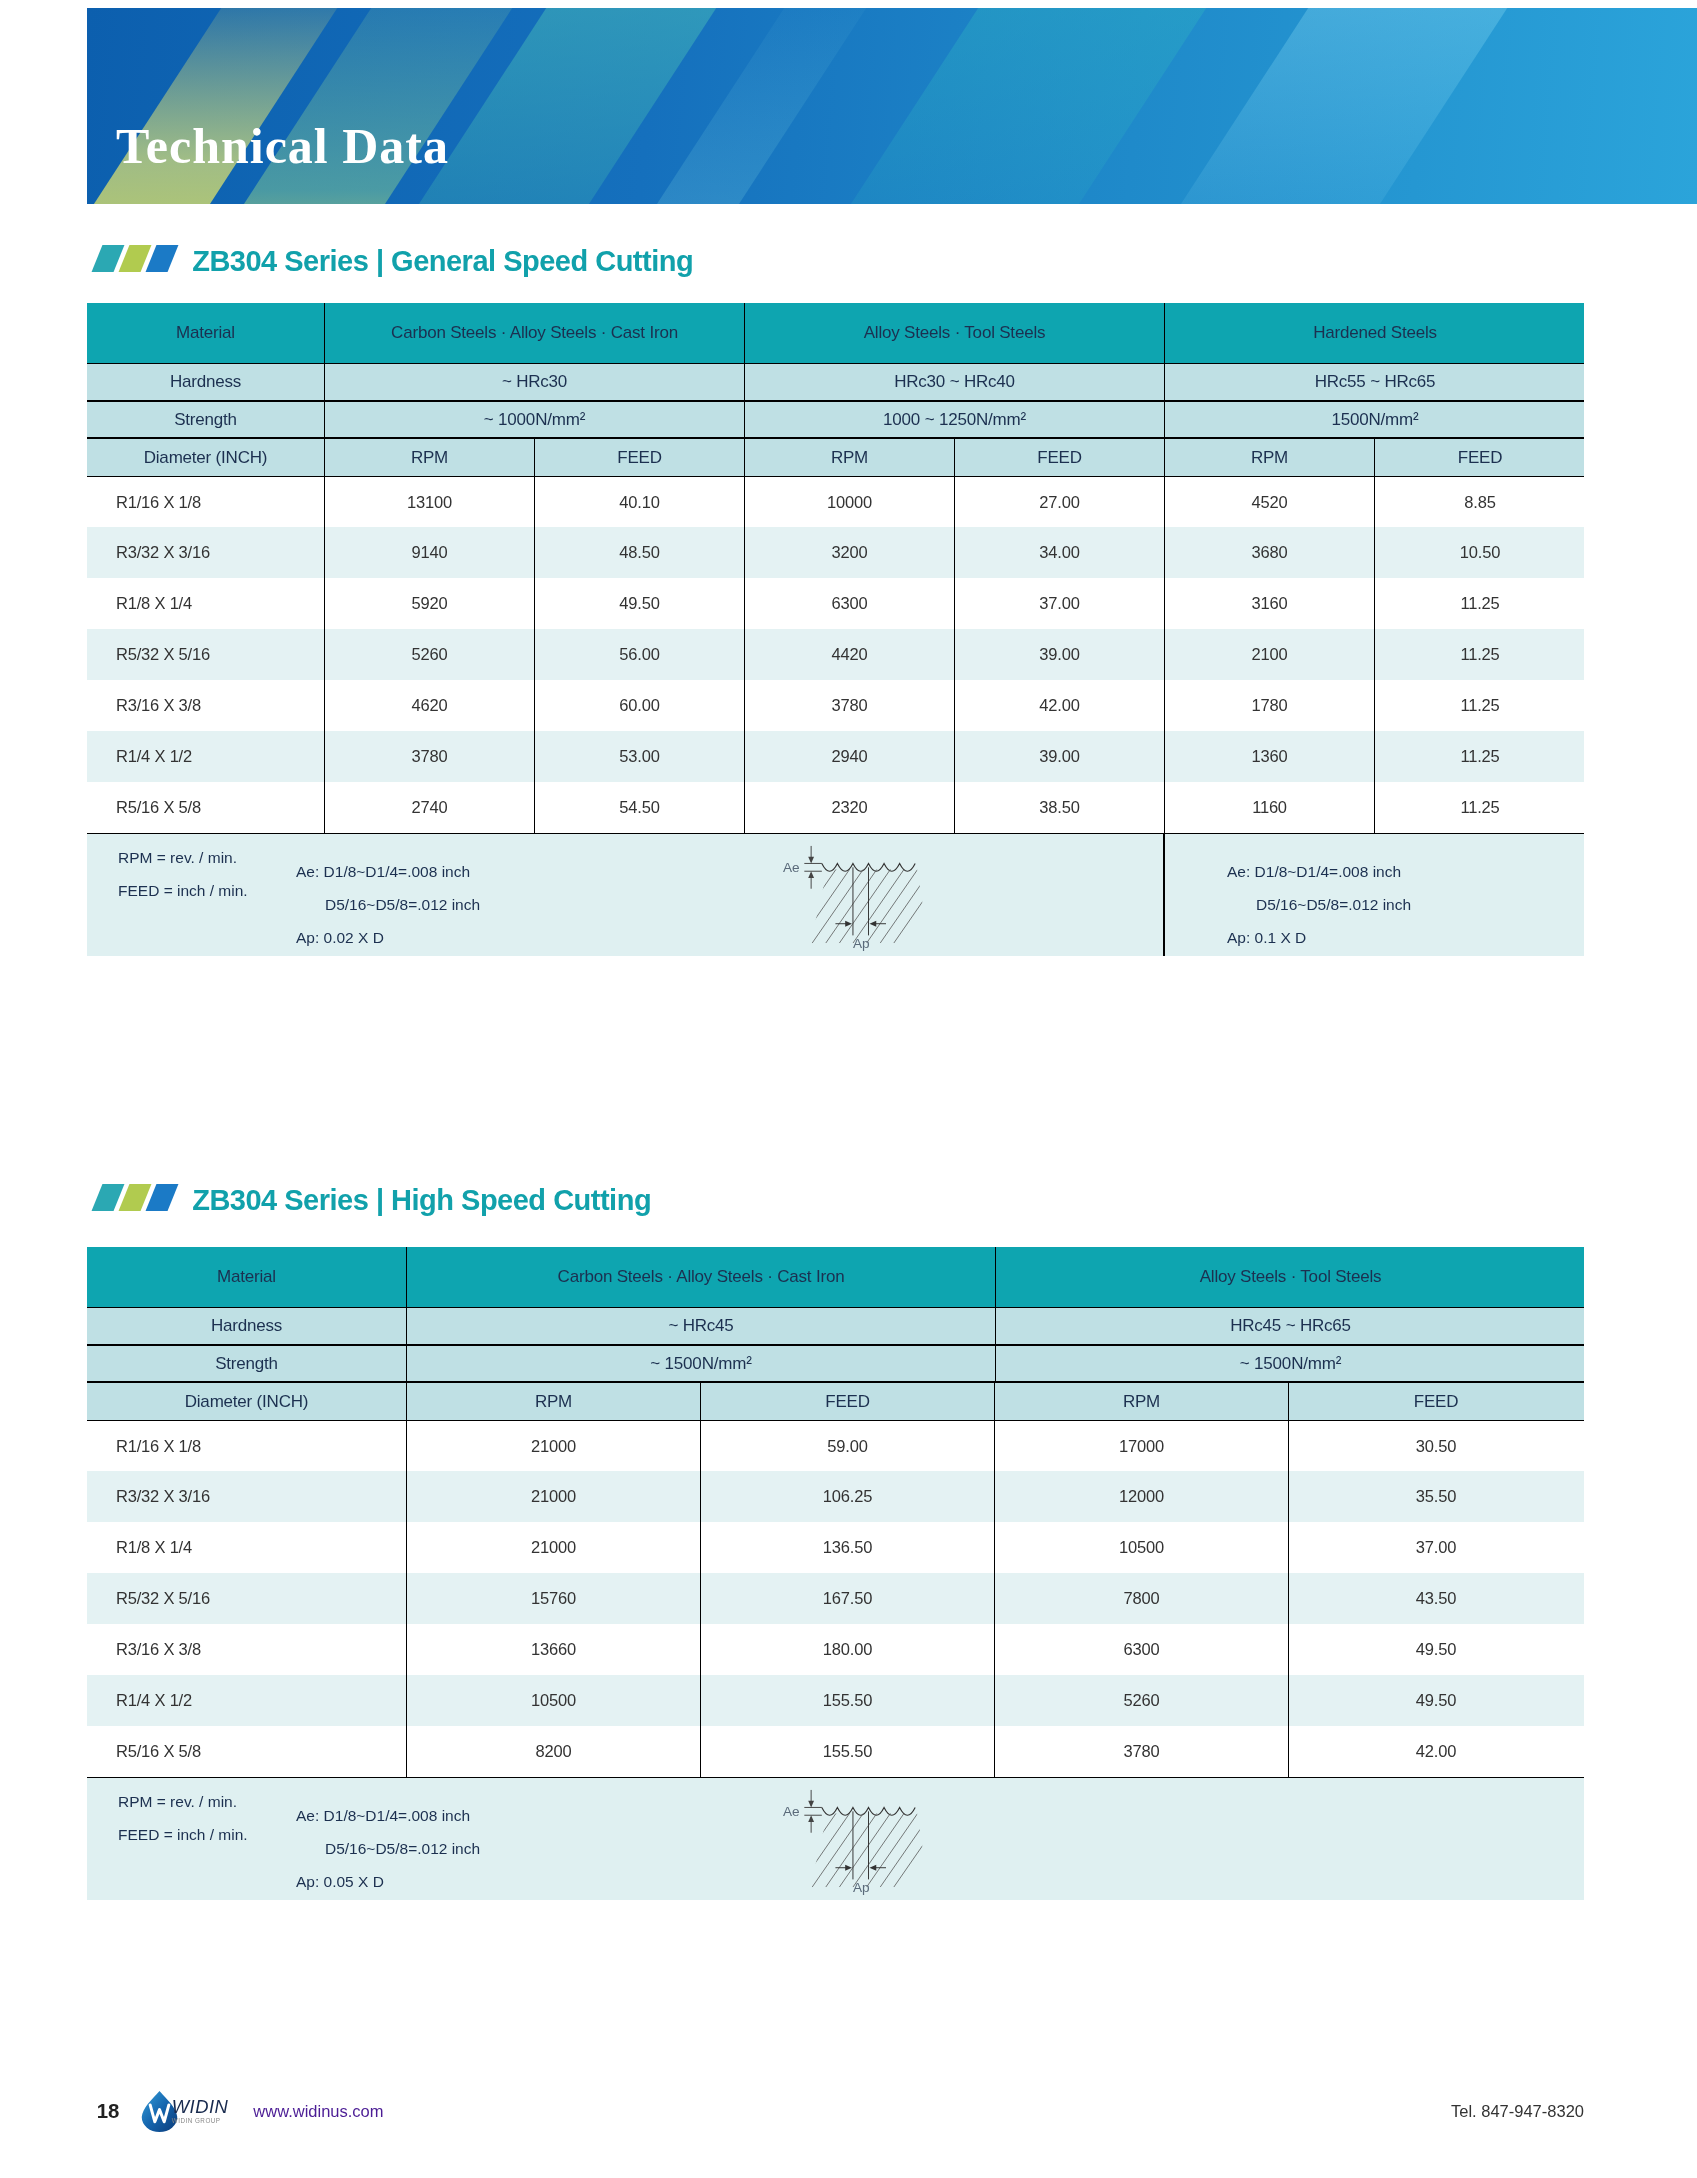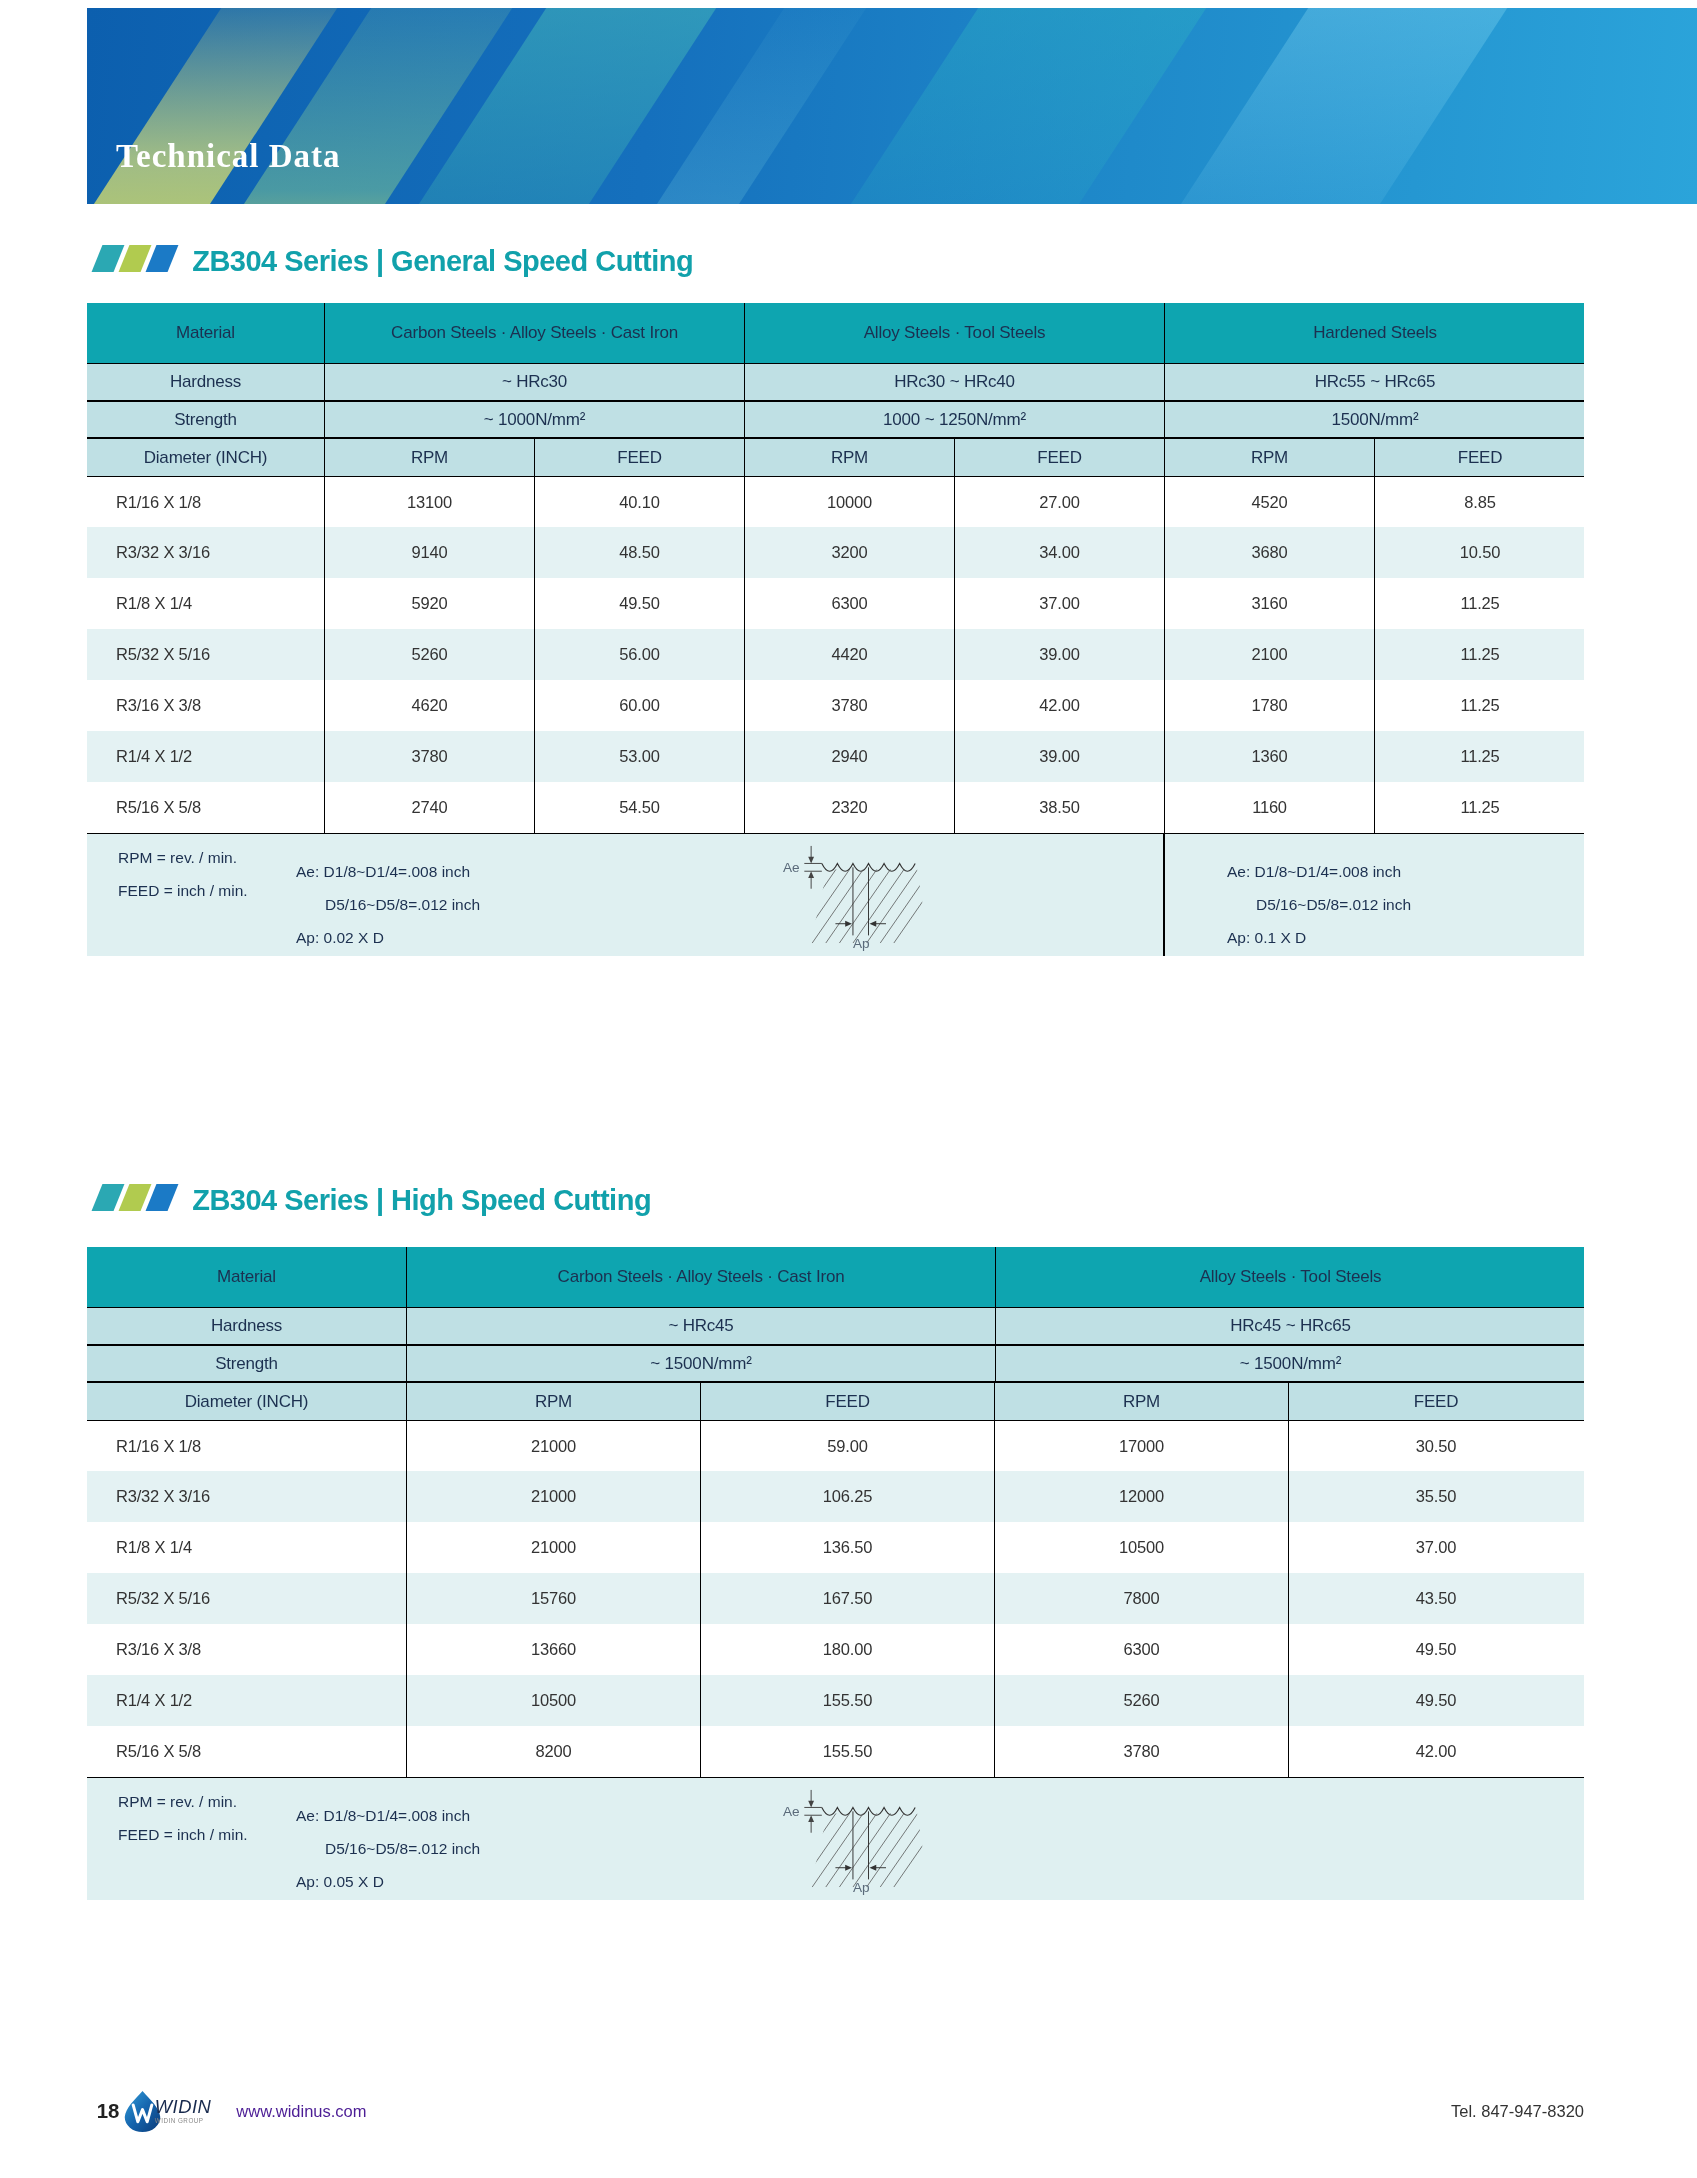--- a/index.html
+++ b/index.html
@@ -10,21 +10,21 @@
   .banner{position:absolute;left:87px;top:7.8px;width:1610px;height:196px;overflow:hidden;
           background:linear-gradient(95deg,#0c5fae 0%,#1570bd 35%,#1f8aca 65%,#2ba4da 100%)}
   .stripe{position:absolute;top:-58px;height:320px;transform:skewX(-33deg)}
   .st1{left:68px;width:116px;background:linear-gradient(180deg,rgba(235,240,180,0) 5%,rgba(208,218,120,.75) 65%,rgba(198,212,100,.95) 100%)}
   .st2{left:218px;width:141px;background:linear-gradient(180deg,rgba(150,210,180,.08),rgba(122,196,150,.55) 75%,rgba(172,206,118,.85))}
   .st3{left:393px;width:170px;background:linear-gradient(180deg,rgba(70,185,185,.6),rgba(60,175,175,.28) 92%)}
   .st4{left:631px;width:82px;background:linear-gradient(180deg,rgba(120,205,225,0),rgba(110,200,220,.32))}
   .st5{left:825px;width:228px;background:linear-gradient(180deg,rgba(45,175,195,.5),rgba(45,175,195,.12))}
   .st6{left:1155px;width:199px;background:linear-gradient(180deg,rgba(130,215,240,.42),rgba(130,215,240,.05))}
   .banner h1{position:absolute;left:29px;bottom:29px;margin:0;font-family:"Liberation Serif","DejaVu Serif",serif;
-             font-size:33px;font-weight:700;color:#fff;letter-spacing:1px}
+             font-size:50px;font-weight:700;color:#fff;letter-spacing:1px}
 
   
   .section-title{position:absolute;left:97px;display:flex;align-items:flex-start;height:41px}
   .marks{display:flex;gap:4.9px;margin-right:19.4px;transform:skewX(-22deg)}
   .marks i{display:block;width:22px;height:27px}
   .m1{background:#2BA8B3}.m2{background:#B1CB4F}.m3{background:#1B7AC6}
   .section-title h2{margin:0;font-size:29px;font-weight:700;color:#11A1AB;letter-spacing:-0.5px}
 
   
   .tbl{position:absolute;left:87px;width:1497px}
@@ -51,21 +51,21 @@
   .blockA{position:absolute;left:31px;top:7px;line-height:33px}
   .blockB{position:absolute;left:209px;top:21.3px;line-height:33px}
   .blockC{position:absolute;left:1140px;top:21.3px;line-height:33px}
   .indent{padding-left:29px}
   .vdivider{position:absolute;left:1076px;top:0;height:100%;width:1.5px;background:#000}
   .diagram{position:absolute;left:694px;top:7.8px}
   .diagram text{font-family:"Liberation Sans",sans-serif;font-size:14px;fill:#5a6a7a}
 
   
   .footer{position:absolute;left:87px;top:2082px;width:1497px;height:58px;display:flex;align-items:center}
-  .pageno{font-size:20.4px;font-weight:700;color:#222;padding-left:9.7px;margin-right:2px}
+  .pageno{font-size:20.4px;font-weight:700;color:#222;padding-left:9.7px;margin-right:19px}
   .logo{display:flex;align-items:center;margin-right:25px}
   .logo-txt{margin-left:-9.7px;display:flex;flex-direction:column;line-height:1}
   .logo-main{font-style:italic;font-weight:400;font-size:18.4px;color:#17294d;letter-spacing:0.5px}
   .logo-sub{font-size:6.3px;color:#888;margin-top:1.9px;letter-spacing:0.5px}
   .website{font-size:16.5px;color:#4c1d95}
   .phone{margin-left:auto;font-size:16.5px;color:#333}
 </style>
 </head>
 <body>
 

